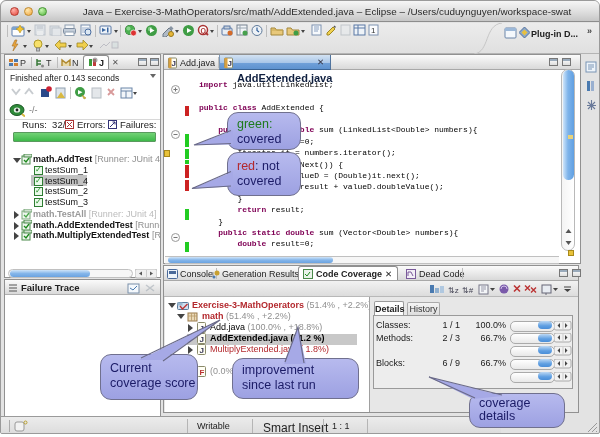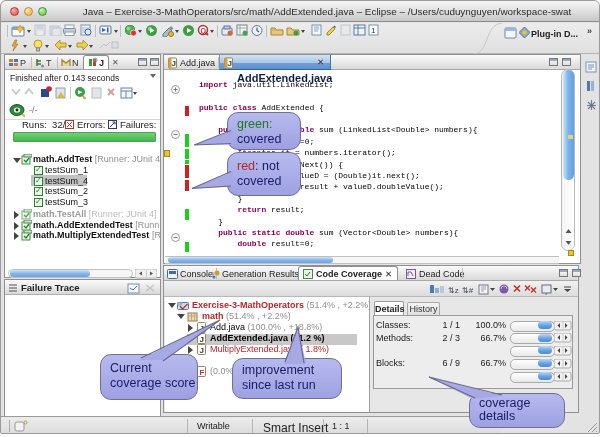--- a/index.html
+++ b/index.html
@@ -606,21 +606,21 @@
  <div class="abs" style="left:331px;top:4px;font-size:9px;color:#222">1 : 1</div>
  <div class="sep" style="left:366px;top:2px;height:14px;background:#b5b5b5"></div>
 </div>
 <svg class="abs" style="left:585px;top:420px;z-index:50" width="13" height="13">
       <path d="M11 2L2 11M11 6L6 11M11 10l-1 1" stroke="#999" stroke-width="1"></path>
     </svg>
 
 <div class="bub" style="left:226px;top:111px;width:74px;height:38px"><span style="color:#1d7a1d">green:</span><br>covered</div>
 <div class="bub" style="left:226px;top:151px;width:74px;height:44px;padding-top:6px"><span style="color:#b3282d">red</span>: not<br>covered</div>
 <div class="bub" style="left:99px;top:353px;width:98px;height:46px;padding-top:6px">Current<br>coverage score</div>
-<div class="bub" style="left:231px;top:357px;width:110px;height:41px">improvement<br>since last run</div>
+<div class="bub" style="left:231px;top:357px;width:127px;height:41px">improvement<br>since last run</div>
 <div class="bub" style="left:468px;top:392px;width:96px;height:35px;padding-top:3px;line-height:12.5px">coverage<br>details</div>
 <svg id="tails" width="600" height="437" style="position:absolute;left:0;top:0;z-index:45;pointer-events:none">
  <polygon points="232,129.5 232,143.5 193,144" fill="#a6a9e6"></polygon>
  <path d="M230 129.5L193 144l37-1.5" fill="none" stroke="#6a6a88" stroke-width="1.2"></path>
  <polygon points="232,170.5 232,185.5 191,187.5" fill="#a6a9e6"></polygon>
  <path d="M230 170.5L191 187.5l39-2.5" fill="none" stroke="#6a6a88" stroke-width="1.2"></path>
  <polygon points="138,359 162,359 219,319" fill="#a6a9e6"></polygon>
  <path d="M140 357L219 319l-57,41" fill="none" stroke="#6a6a88" stroke-width="1.2"></path>
  <polygon points="283,363 305,363 297,326" fill="#a6a9e6"></polygon>
  <path d="M284 361l13-35 6,36" fill="none" stroke="#6a6a88" stroke-width="1.2"></path>

